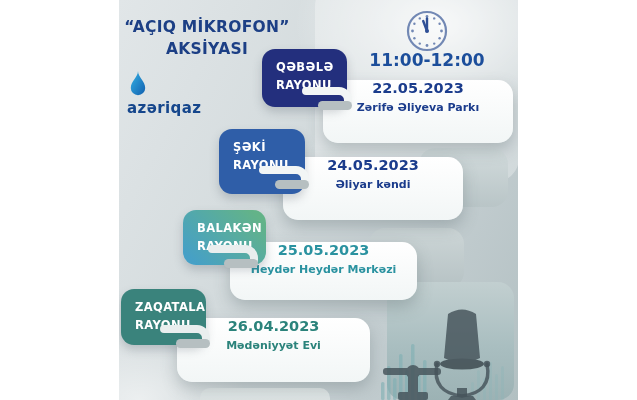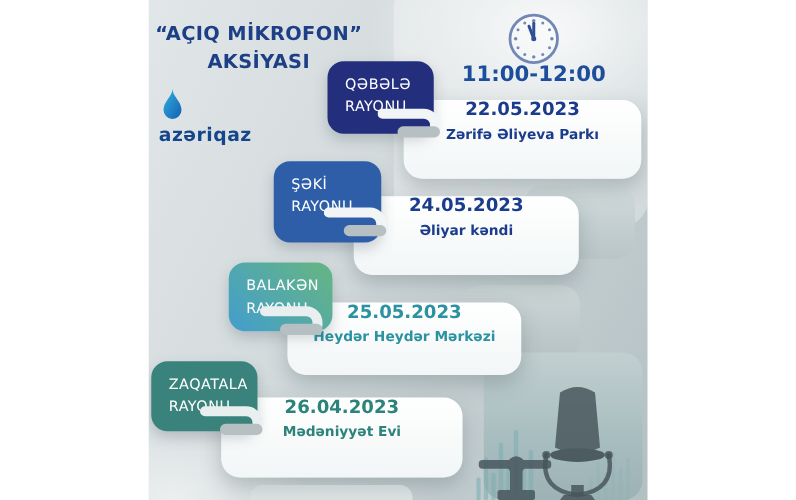--- a/index.html
+++ b/index.html
@@ -21,21 +21,21 @@
     background:linear-gradient(180deg,#c2cfd0 0%,#a9bec0 55%,#9cb2b4 100%);
   }
   .title { position:absolute; left:0; top:16px; width:176px; text-align:center; z-index:4;
     color:#1c3f85; font-weight:bold; font-size:15.5px; letter-spacing:.3px; line-height:1.45; }
   .brand { position:absolute; left:8px; top:70px; width:126px; display:flex; flex-direction:column;
     align-items:flex-start; gap:2px; z-index:4; }
   .brand-name { color:#15468c; font-weight:bold; font-size:15px; letter-spacing:.4px; }
   .clock-wrap { position:absolute; left:286px; top:9px; z-index:4; }
   .time-range { position:absolute; left:250px; top:50px; width:116px; text-align:center; z-index:4;
     color:#1c4e9b; font-weight:bold; font-size:17px; }
-  .badge { position:absolute; z-index:4; border-radius:13px; color:#ffffff; font-weight:normal;
+  .badge { position:absolute; z-index:4; border-radius:13px; color:#ffffff; font-weight:bold;
     font-size:11.5px; letter-spacing:.4px; line-height:1.55; padding:10px 6px 6px 14px;
     box-shadow:0 5px 10px rgba(70,85,95,.25); }
   .badge span { display:block; }
   .b0 { left:143px; top:49px;  width:85px; height:58px; background:#232f7d; }
   .b1 { left:100px; top:129px; width:86px; height:65px; background:#2f5ea8; }
   .b2 { left:52px;  top:210px; width:83px; height:55px; background:linear-gradient(45deg,#46a0c6 10%,#63b388 90%);margin-left:12px; }
   .b3 { left:2px;   top:289px; width:85px; height:56px; background:#3a837c; }
   .card { position:absolute; z-index:3; border-radius:15px;
     background:linear-gradient(180deg,#ffffff 0%,#f2f6f6 100%);
     box-shadow:0 7px 16px rgba(80,95,100,.30);

